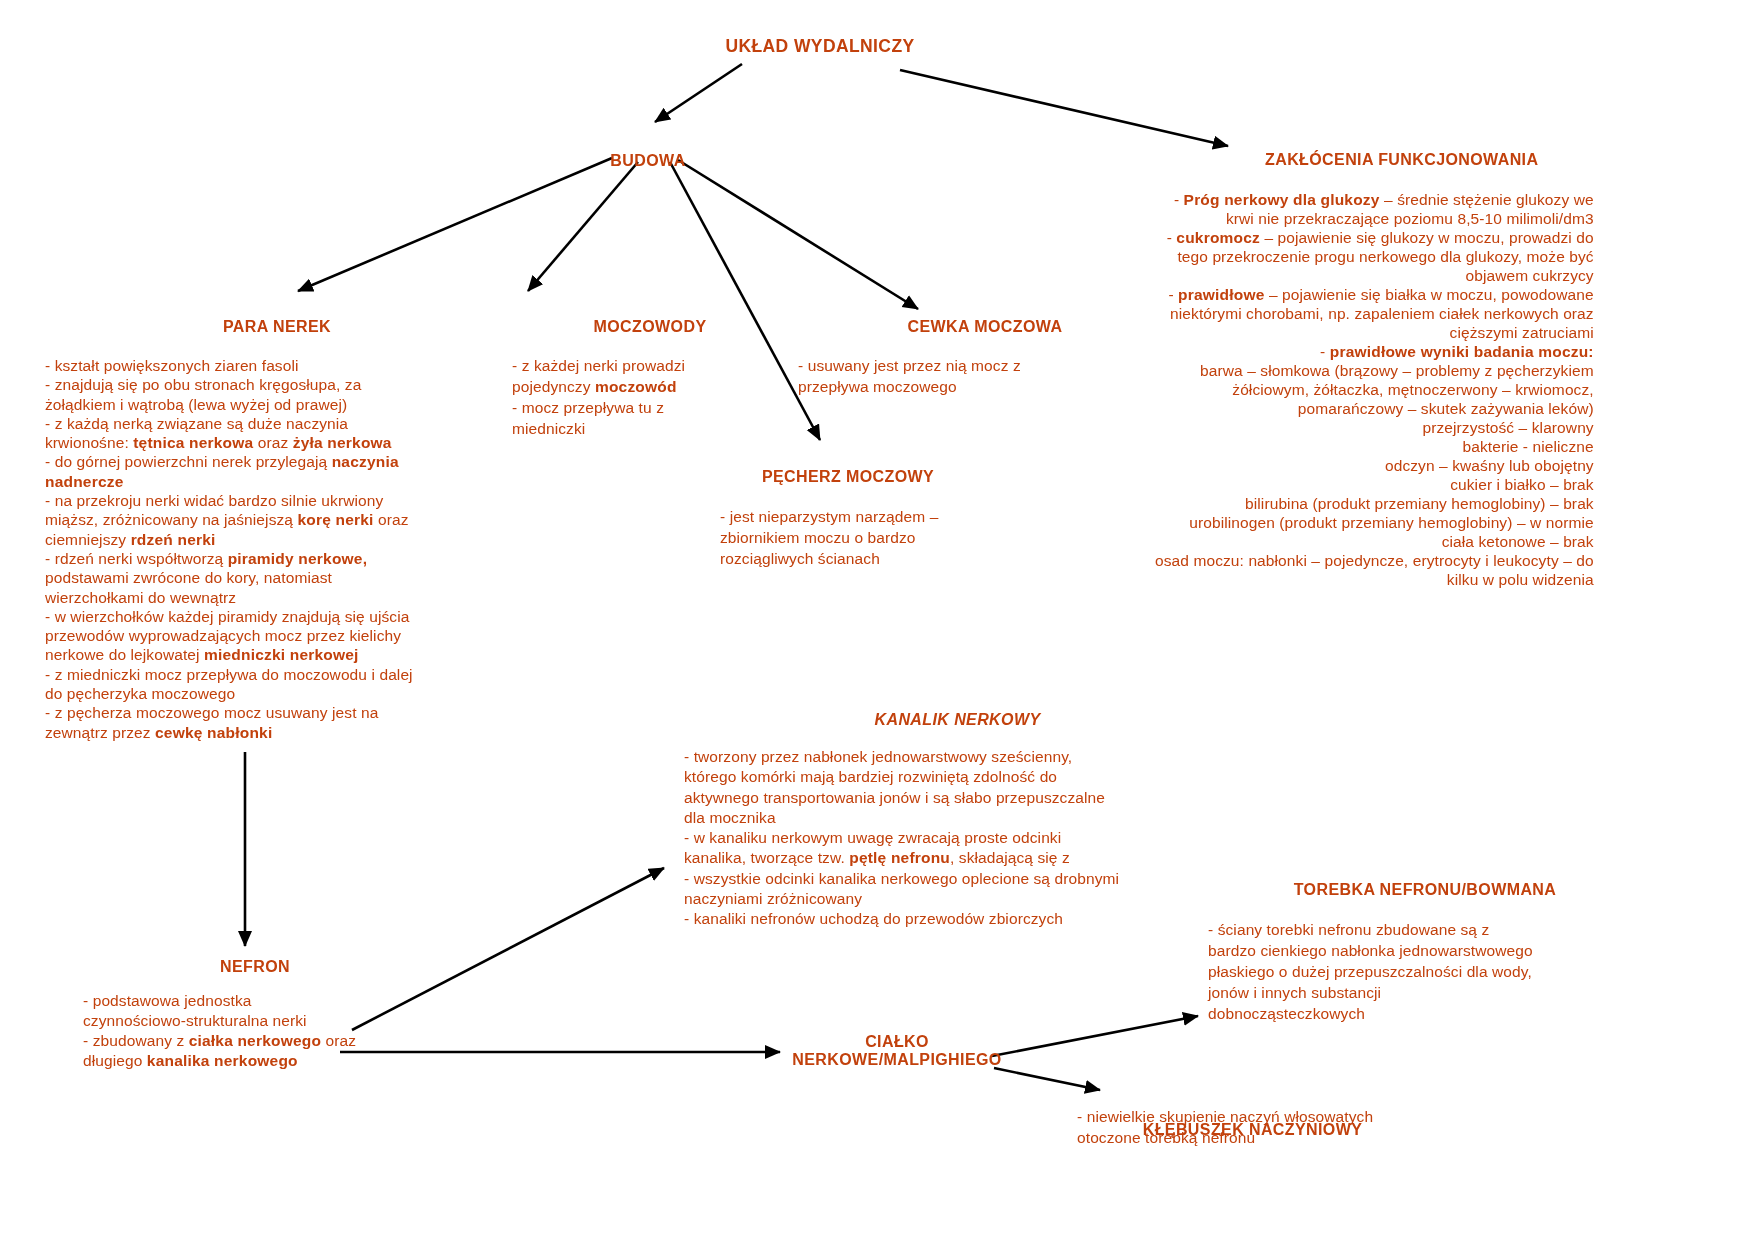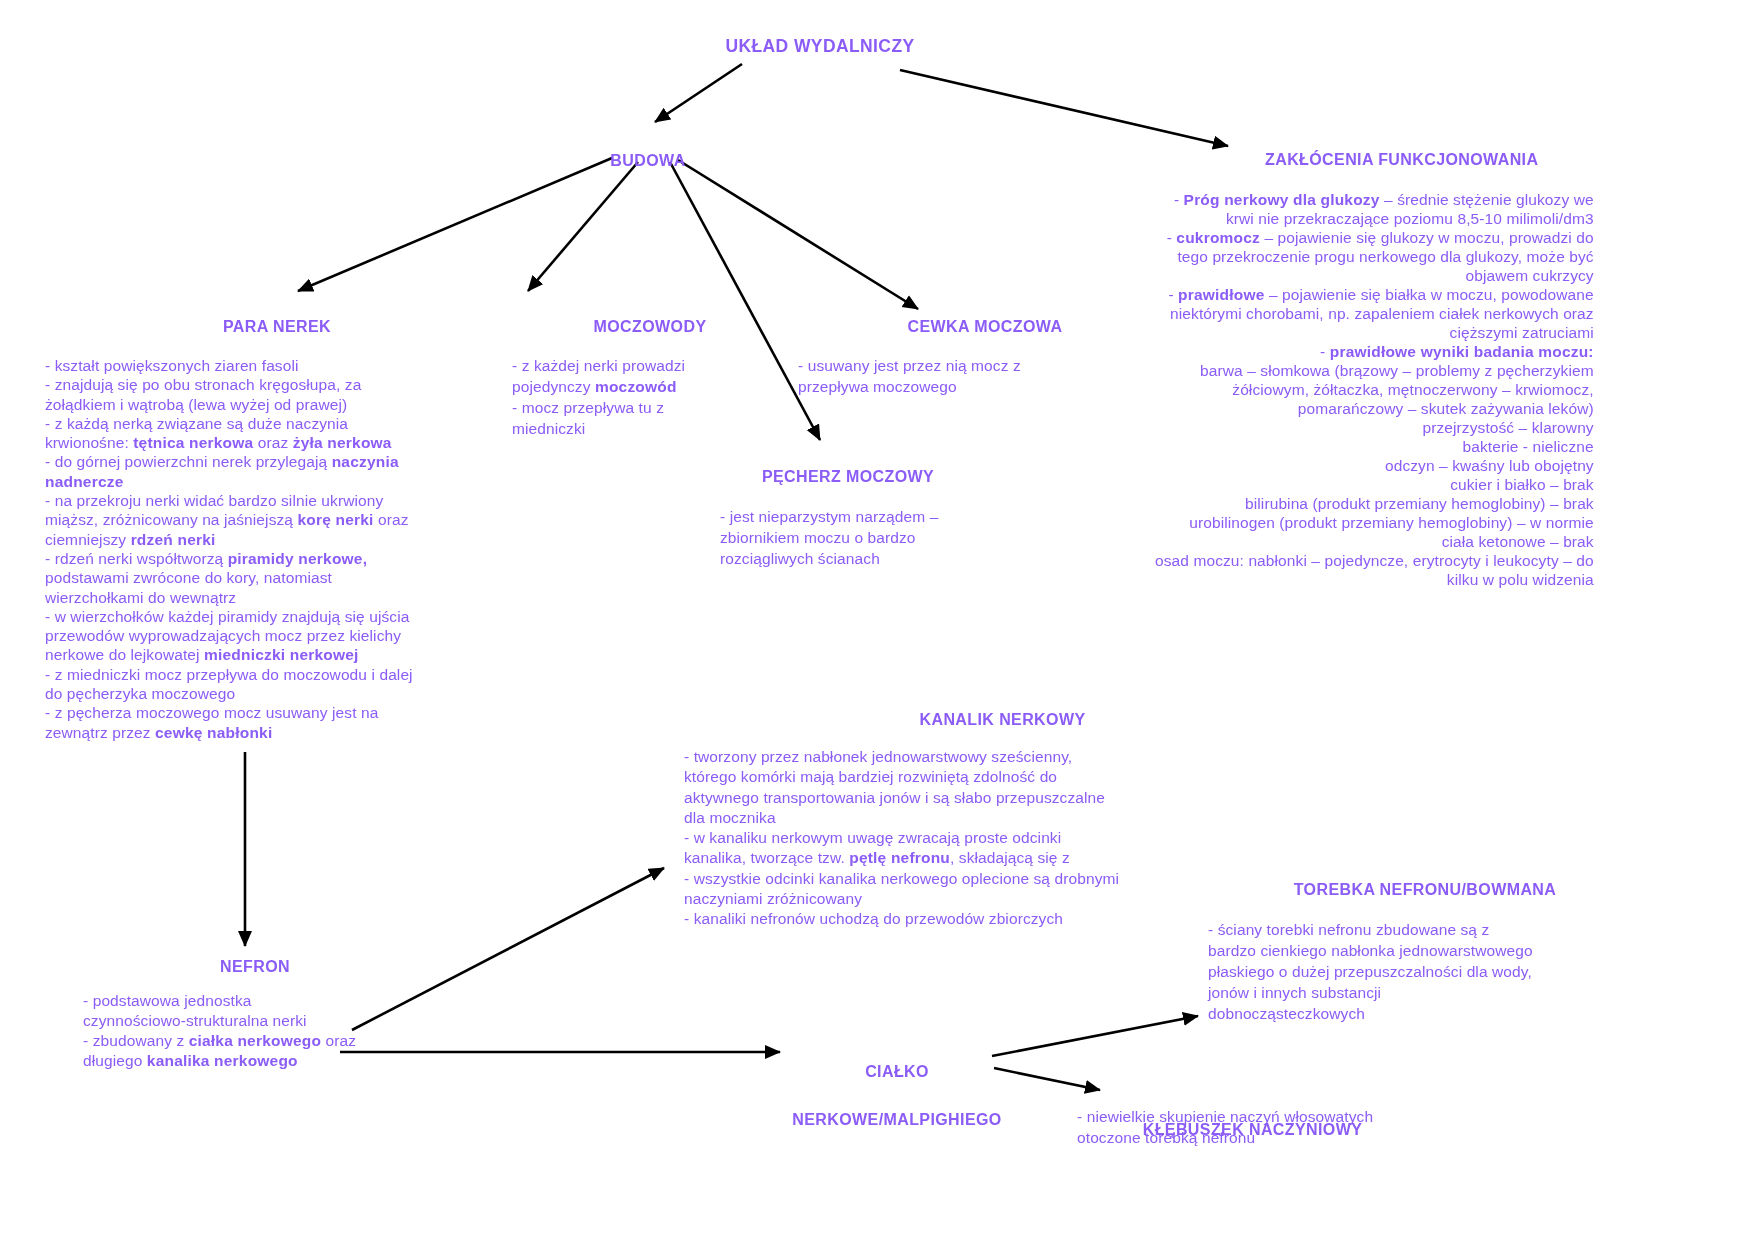--- a/index.html
+++ b/index.html
@@ -1,28 +1,28 @@
 <!DOCTYPE html>
 <html><head>
 <meta charset="utf-8">
 <style>
   html,body{margin:0;padding:0;background:#fff;}
   .canvas{
     position:relative;width:1754px;height:1240px;background:#ffffff;
-    font-family:"Liberation Sans",sans-serif;color:#8b5cf6;overflow:hidden;
+    font-family:"Liberation Sans",sans-serif;color:#c2410c;overflow:hidden;
   }
   svg.arrows{position:absolute;left:0;top:0;width:1754px;height:1240px;}
   svg.arrows line{stroke:#000;stroke-width:2.6;}
   .heading{position:absolute;font-weight:bold;font-size:16px;letter-spacing:.4px;white-space:nowrap;}
   .heading.center{text-align:center;}
   .map-title{position:absolute;font-weight:bold;font-size:17.5px;letter-spacing:.4px;text-align:center;white-space:nowrap;}
   .body{position:absolute;font-size:15.5px;letter-spacing:.1px;}
   .body .tl{white-space:nowrap;}
   .body b{font-weight:bold;letter-spacing:.2px;}
-  .h2line{line-height:18px;margin-top:30px;}
+  .h2line{line-height:18px;}
 </style>
 </head>
 <body>
 
 <div class="canvas">
 
   <svg class="arrows">
     <defs>
       <marker id="arr" markerUnits="userSpaceOnUse" markerWidth="18" markerHeight="16" refX="15" refY="7" orient="auto">
         <path d="M0,0 L16,7 L0,14 Z" fill="#000"></path>
@@ -108,21 +108,21 @@
       <div class="tl"><span>przepływa moczowego</span></div>
     </div>
 
   <div class="heading center" style="left:743px;top:468px;width:210px;">PĘCHERZ MOCZOWY</div>
   <div class="body" style="left:720px;top:506px;line-height:21px;">
       <div class="tl"><span>- jest nieparzystym narządem –</span></div>
       <div class="tl"><span>zbiornikiem moczu o bardzo</span></div>
       <div class="tl"><span>rozciągliwych ścianach</span></div>
     </div>
 
-  <div class="heading center" style="left:900px;top:711px;width:205px;">KANALIK NERKOWY</div>
+  <div class="heading center" style="left:855px;top:711px;width:205px;font-style:italic;">KANALIK NERKOWY</div>
   <div class="body" style="left:684px;top:747px;line-height:20.3px;">
       <div class="tl"><span>- tworzony przez nabłonek jednowarstwowy sześcienny,</span></div>
       <div class="tl"><span>którego komórki mają bardziej rozwiniętą zdolność do</span></div>
       <div class="tl"><span>aktywnego transportowania jonów i są słabo przepuszczalne</span></div>
       <div class="tl"><span>dla mocznika</span></div>
       <div class="tl"><span>- w kanaliku nerkowym uwagę zwracają proste odcinki</span></div>
       <div class="tl"><span>kanalika, tworzące tzw. </span><b>pętlę nefronu</b><span>, składającą się z</span></div>
       <div class="tl"><span>- wszystkie odcinki kanalika nerkowego oplecione są drobnymi</span></div>
       <div class="tl"><span>naczyniami zróżnicowany</span></div>
       <div class="tl"><span>- kanaliki nefronów uchodzą do przewodów zbiorczych</span></div>

